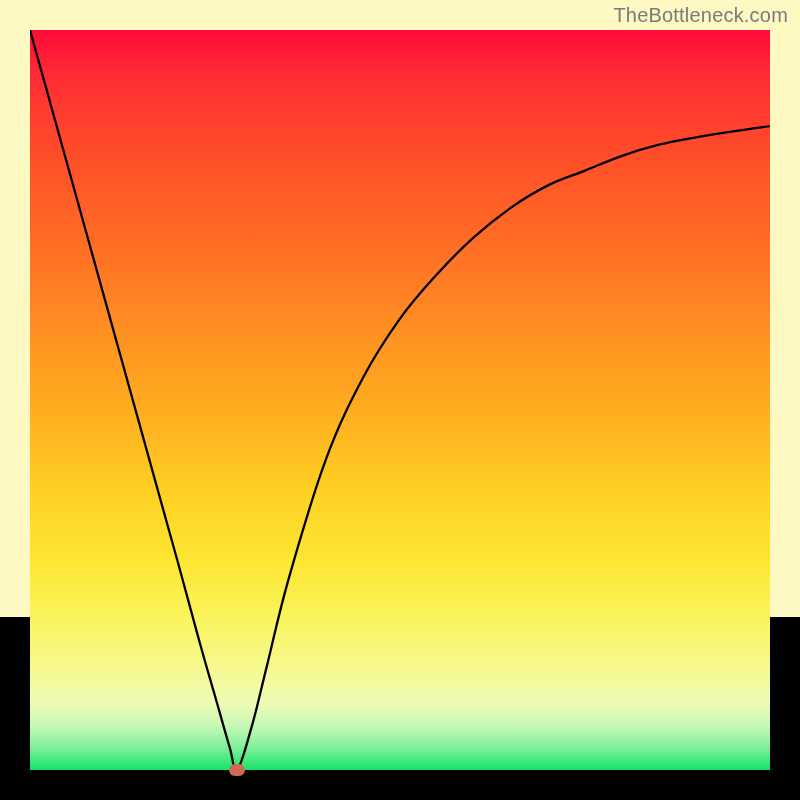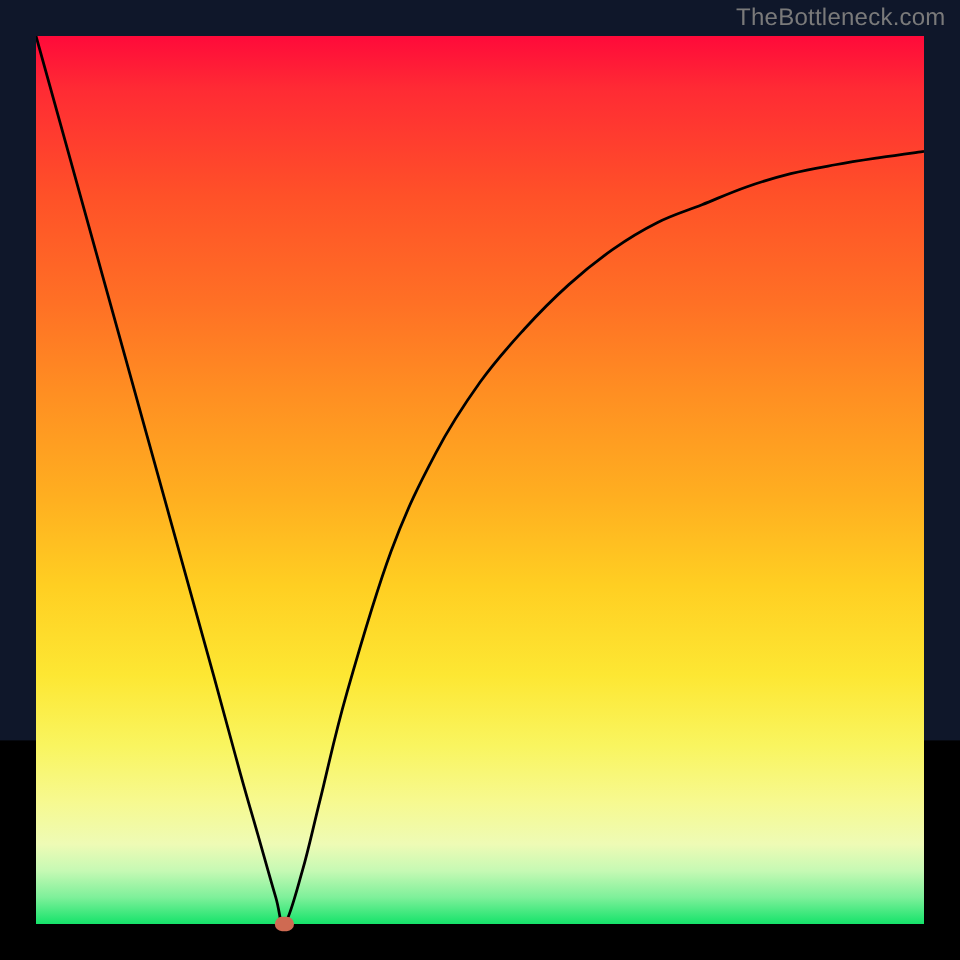--- a/index.html
+++ b/index.html
@@ -7,21 +7,21 @@
     padding: 0;
     width: 800px;
     height: 800px;
     overflow: hidden;
     background: #000;
     font-family: Arial, Helvetica, sans-serif;
   }
   .outer {
     width: 800px;
     height: 617px;
-    background: #0f172a;
+    background: #fef9c3;
     position: relative;
   }
   .watermark {
     position: absolute;
     top: 4px;
     right: 12px;
     color: #7a7a7a;
     font-size: 20px;
     font-weight: 400;
     letter-spacing: 0.2px;

